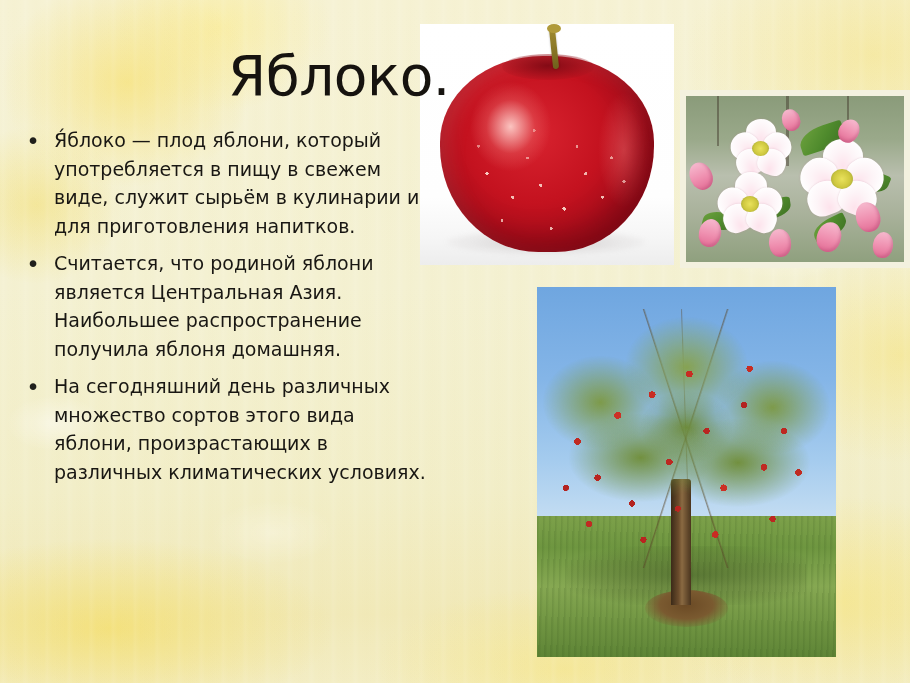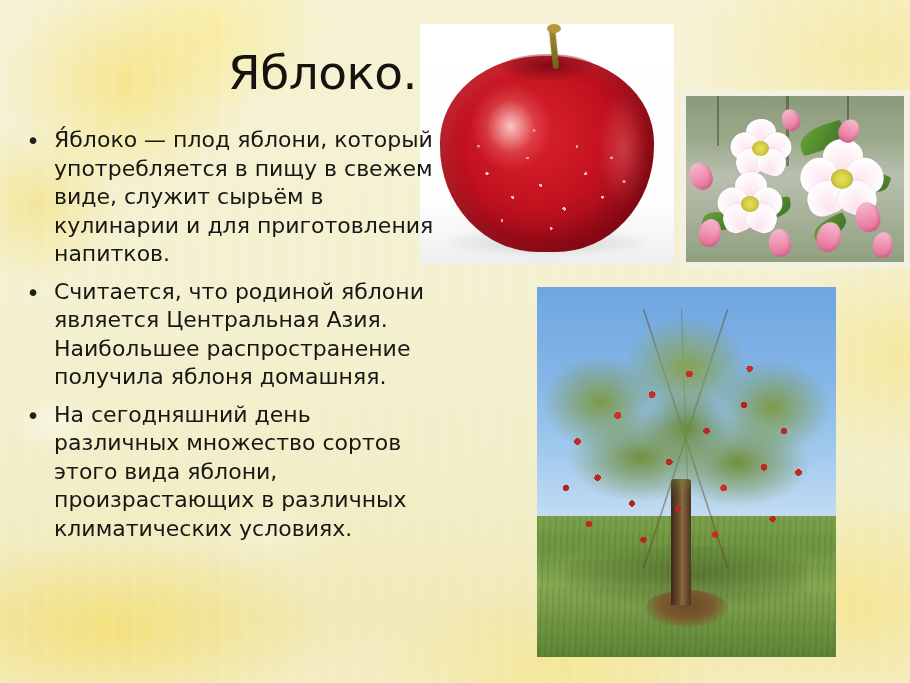--- a/index.html
+++ b/index.html
@@ -50,21 +50,21 @@
       radial-gradient(ellipse 70px 40px at 6% 62%, rgba(255,255,255,0.45), rgba(255,255,255,0) 70%),
       radial-gradient(ellipse 90px 46px at 30% 78%, rgba(255,255,255,0.30), rgba(255,255,255,0) 70%),
       radial-gradient(ellipse 110px 50px at 86% 36%, rgba(255,255,255,0.35), rgba(255,255,255,0) 70%);
   }
 
   
   #title {
     position: absolute;
     left: 228px;
     top: 48px;
-    font-size: 47px;
+    font-size: 55px;
     line-height: 1.05;
     color: #16130f;
     letter-spacing: -0.5px;
     white-space: nowrap;
     z-index: 6;
   }
 
   
   #bullets {
     position: absolute;
@@ -82,21 +82,21 @@
     flex: 0 0 auto;
     width: 30px;
     font-size: 23px;
     line-height: 30px;
     color: #20201c;
     text-align: center;
     padding-right: 6px;
   }
   .bullet-text {
     flex: 1 1 auto;
-    font-size: 22px;
+    font-size: 19px;
     line-height: 28.5px;
     color: #191713;
   }
 
   
   .photo {
     position: absolute;
     overflow: hidden;
     z-index: 4;
   }

